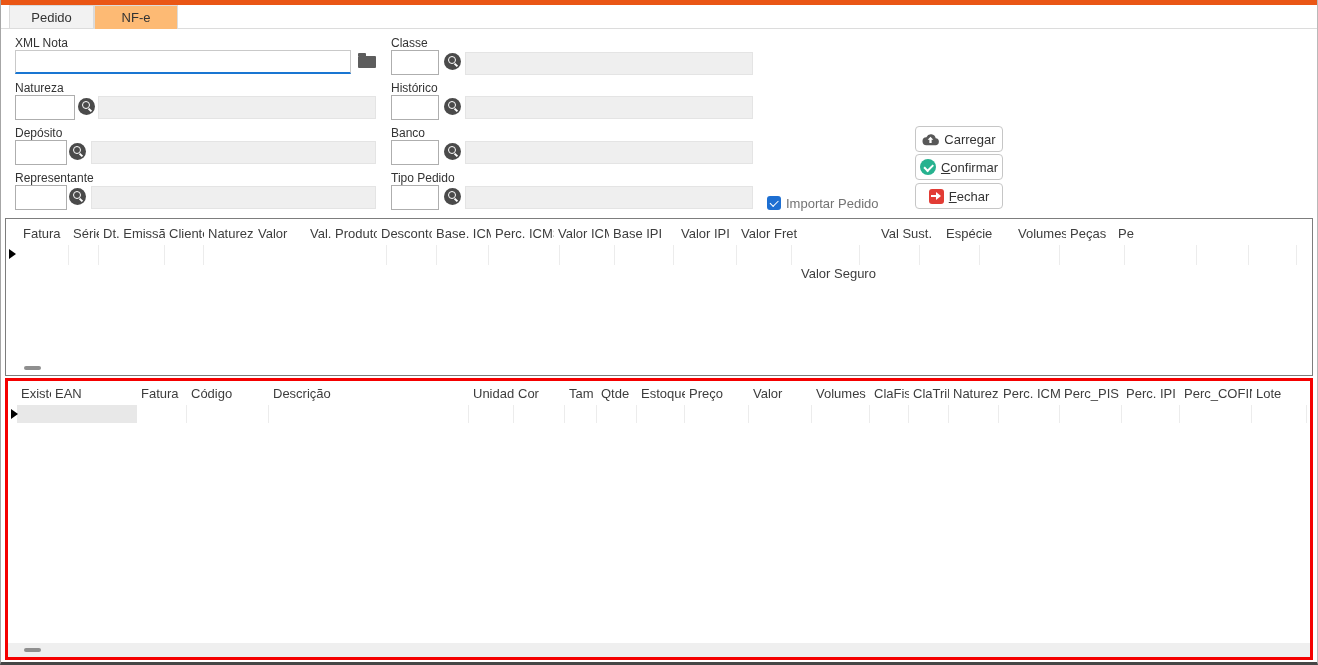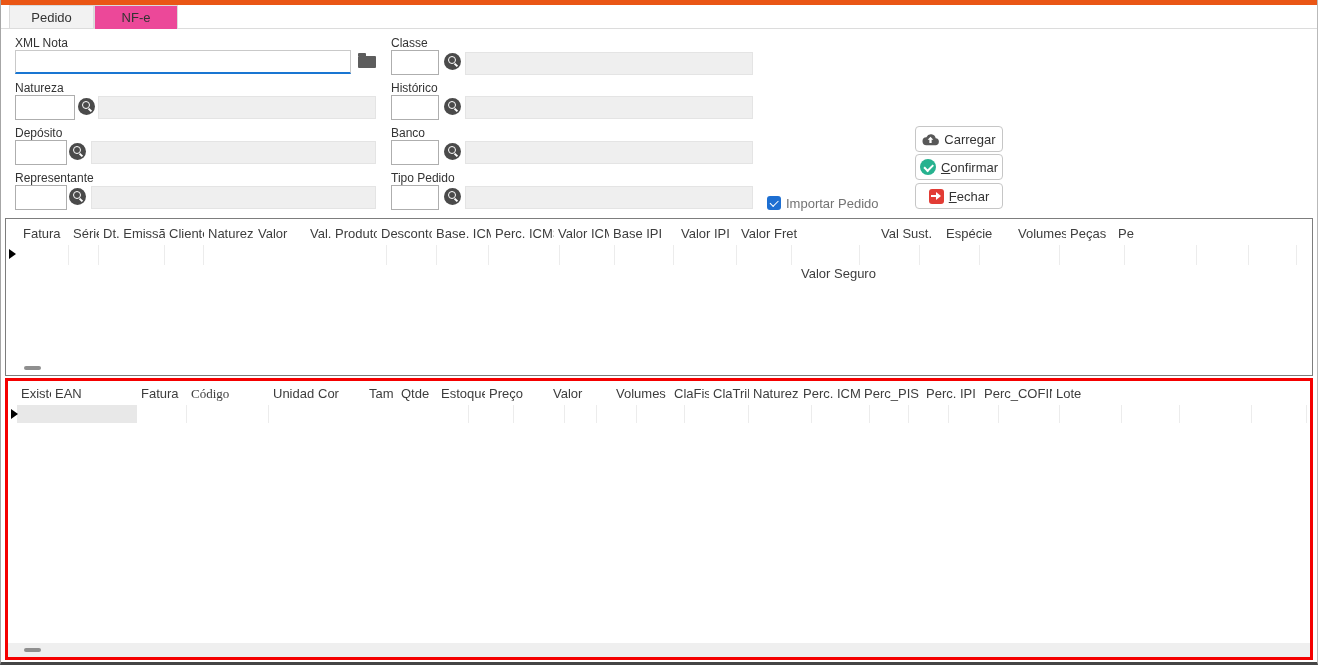--- a/index.html
+++ b/index.html
@@ -6,21 +6,21 @@
   html,body { background:#fff; }
   body { font-family:"Liberation Sans", sans-serif; }
   .window {
     position:relative; width:1318px; height:665px; background:#fff; overflow:hidden;
     border-left:1px solid #a6a6a6; border-right:1px solid #b9b9b9; border-bottom:3px solid #454545;
   }
   .accent-bar { position:absolute; left:0; top:0; width:1318px; height:5px; background:#ea5615; }
   .tabstrip-line { position:absolute; left:0; top:28px; width:1318px; height:1px; background:#dcdcdc; }
   .tab { position:absolute; top:5px; height:23px; font-size:13px; color:#333; text-align:center; line-height:23px; cursor:default; }
   .tab.inactive { left:8px; width:85px; background:#f2f2f2; border:1px solid #dadada; border-bottom:none; }
-  .tab.active { left:93px; width:84px; height:24px; background:#ec4899; border:1px solid #dcdcdc; border-bottom:none; z-index:2;text-align:center; }
+  .tab.active { left:93px; width:84px; height:24px; background:#fdba74; border:1px solid #dcdcdc; border-bottom:none; z-index:2;text-align:center; }
   .lbl { position:absolute; font-size:12px; color:#333; white-space:nowrap; }
   .code-input { position:absolute; width:52px; height:25px; background:#fff; border:1px solid #aeaeae; font-size:12px; padding:0 4px; outline:none; }
   .ro-field { position:absolute; height:23px; background:#efefef; border:1px solid #e4e4e4; font-size:12px; line-height:21px; padding:0 4px; color:#555; overflow:hidden; }
   .xml-input { position:absolute; left:14px; top:50px; width:336px; height:24px; background:#fff;
     border:1px solid #c9c9c9; border-bottom:2px solid #1976d2; font-size:12px; padding:0 4px; outline:none; }
   .lookup-btn { position:absolute; width:17px; height:17px; border-radius:50%; background:#4a4a4a; cursor:pointer; }
   .lookup-btn::before { content:''; position:absolute; left:3.5px; top:3px; width:6px; height:6px; border:1.5px solid #fff; border-radius:50%; }
   .lookup-btn::after { content:''; position:absolute; left:10px; top:10.5px; width:4px; height:2px; background:#fff; transform:rotate(45deg); }
   .folder-icon { position:absolute; left:357px; top:56px; width:18px; height:12px; background:#5d5d5d; border-radius:1px; }
   .folder-icon::before { content:''; position:absolute; left:0; top:-3px; width:8px; height:3px; background:#5d5d5d; border-radius:1px 1px 0 0; }
@@ -172,21 +172,22 @@
       </div>
     <div class="hthumb"></div>
   </div>
 
   <div class="grid" id="grid2">
     <div class="ghead">
         <div class="gcell" style="width: 9px; padding-left: 0px;"></div>
         <div class="gcell" style="width: 34px;">Existe</div>
         <div class="gcell" style="width: 86px;">EAN</div>
         <div class="gcell" style="width: 50px;">Fatura</div>
-        <div class="gcell" style="width: 82px; font-family: Liberation Serif, serif;">Código</div>
+        <div class="gcell" style="width: 82px;">Código</div>
+        <div class="gcell" style="width: 200px;">Descrição</div>
         <div class="gcell" style="width: 45px;">Unidade</div>
         <div class="gcell" style="width: 51px;">Cor</div>
         <div class="gcell" style="width: 32px;">Tam</div>
         <div class="gcell" style="width: 40px;">Qtde</div>
         <div class="gcell" style="width: 48px;">Estoque</div>
         <div class="gcell" style="width: 64px;">Preço</div>
         <div class="gcell" style="width: 63px;">Valor</div>
         <div class="gcell" style="width: 58px;">Volumes</div>
         <div class="gcell" style="width: 39px;">ClaFis</div>
         <div class="gcell" style="width: 40px;">ClaTrib</div>

